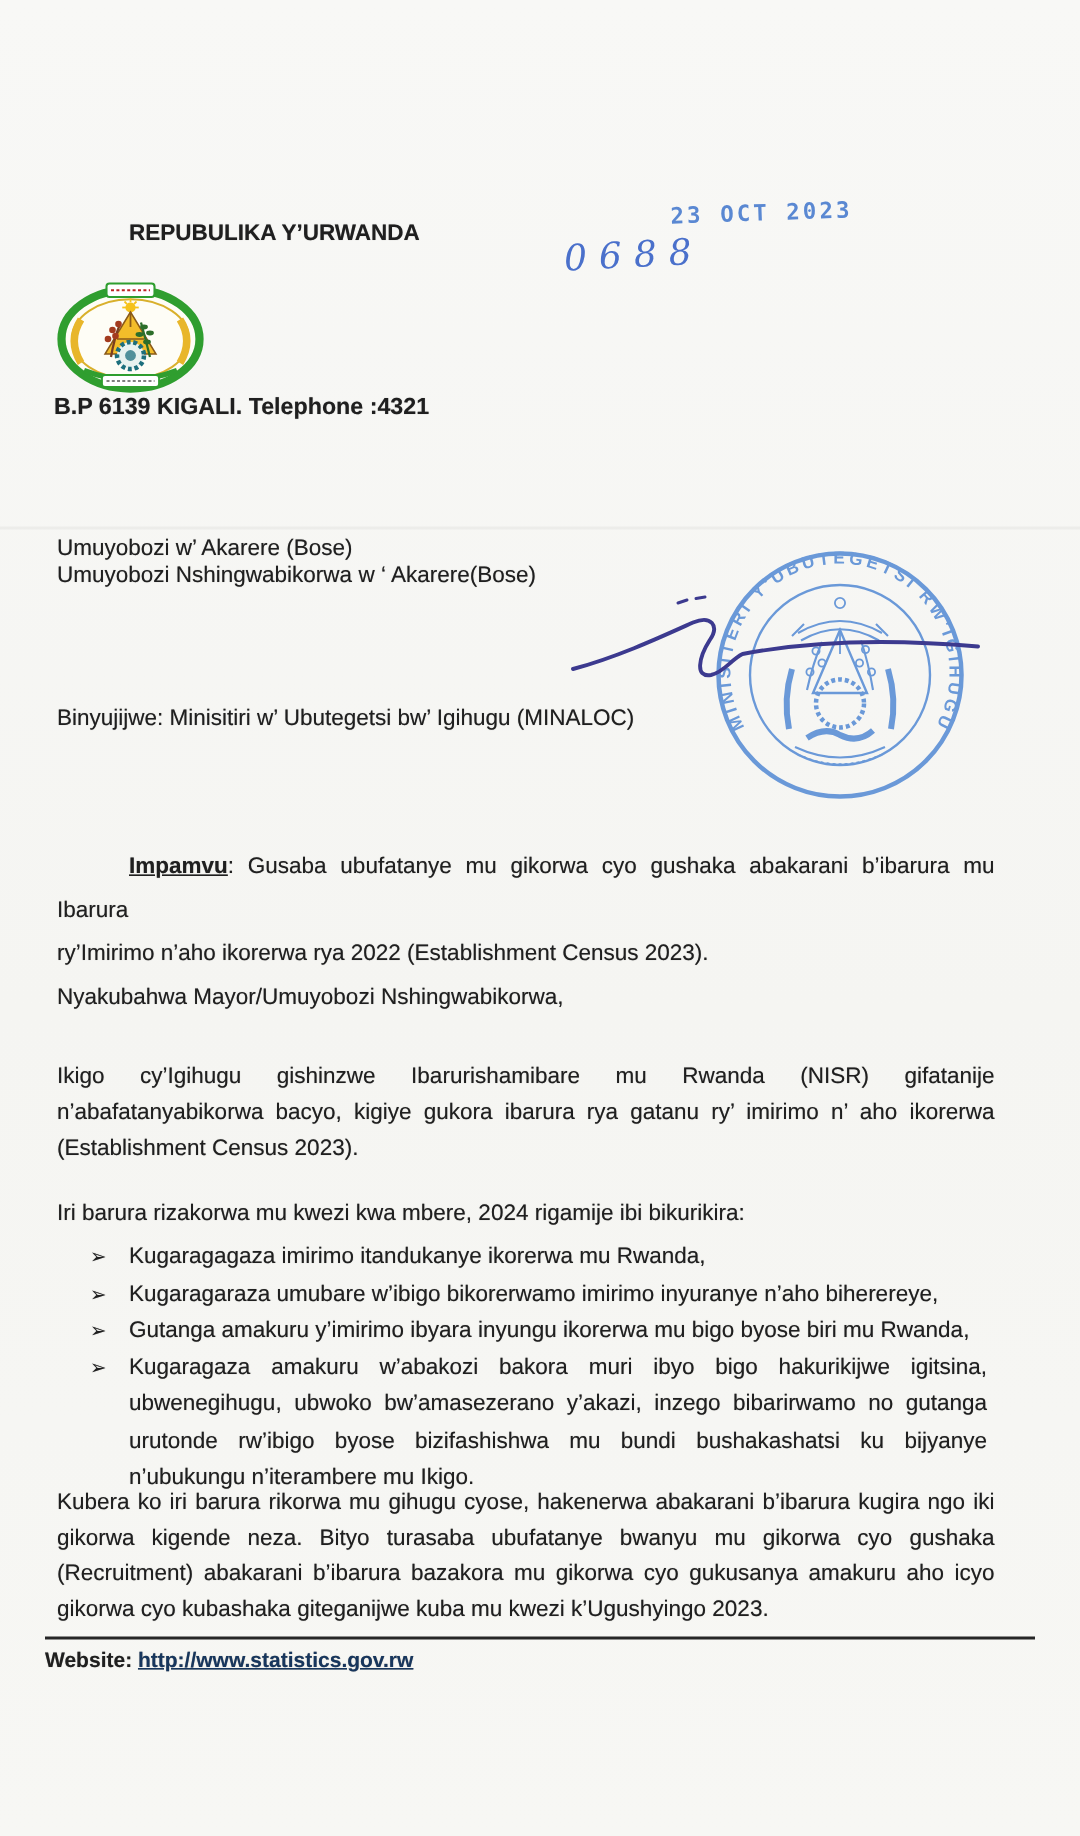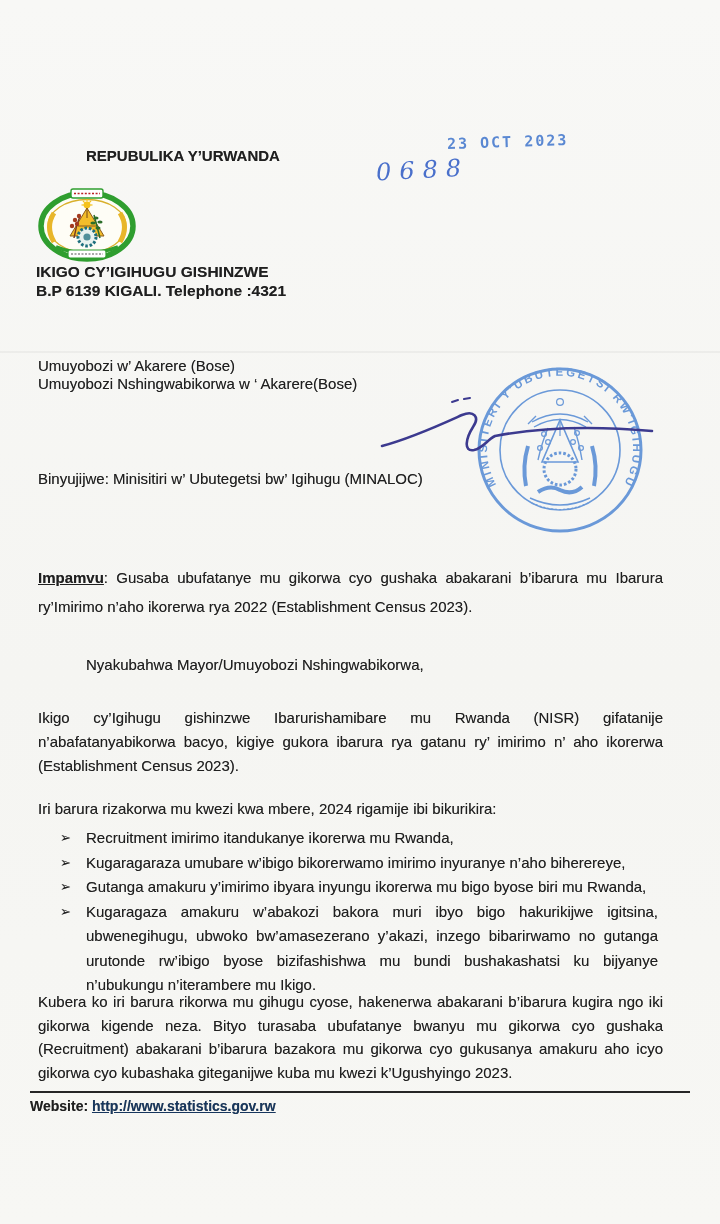--- a/index.html
+++ b/index.html
@@ -4,21 +4,21 @@
 <style>
   html,body{margin:0;padding:0;}
   body{background:#e8e8e6;font-family:"Liberation Sans",sans-serif;}
   .page{
     position:relative;width:720px;height:1224px;margin:0 auto;
     background:linear-gradient(180deg,#f8f8f6 0%,#f5f5f2 55%,#f7f7f4 100%);
     color:#1f1f1f;overflow:hidden;
   }
   .abs{position:absolute;}
   .b{font-weight:bold;}
-  .u{text-decoration:underline;}
+  .u{text-decoration:underline;margin-left:48px;}
   .fs15{font-size:15px;}
   .soft{text-shadow:0 0 .5px rgba(40,40,40,.55);}
   .leader{display:inline-block;border-bottom:2.2px dotted #222;height:11px;vertical-align:baseline;}
   .tline{white-space:nowrap;}
   [data-justify] .tline{white-space:normal;}
   .jl{text-align:justify;text-align-last:justify;white-space:normal;}
   .para .tline{line-height:inherit;}
   .bullet-item{position:relative;padding-left:26px;}
   .bmark{position:absolute;left:0;top:0;font-size:13px;color:#1f1f1f;}
   .streak{background:rgba(110,110,110,.07);}
@@ -76,21 +76,20 @@
     <ellipse cx="59" cy="37" rx="2.6" ry="1.6" fill="#2c6e2a"></ellipse>
       <ellipse cx="64" cy="42" rx="2.6" ry="1.6" fill="#2c6e2a"></ellipse>
     <circle cx="53" cy="51" r="9" fill="#e8f2ef" stroke="#1d6f7d" stroke-width="3" stroke-dasharray="2.6,1.8"></circle>
     <circle cx="53" cy="51" r="3.6" fill="#1d6f7d" opacity=".75"></circle>
     <path d="M 22 61 Q 53 73 84 61" fill="none" stroke="#2f9e2f" stroke-width="3.6"></path>
     <rect x="34" y="64" width="38" height="8" rx="2" fill="#ffffff" stroke="#2f9e2f" stroke-width="1.2"></rect>
     <line x1="37" y1="68" x2="69" y2="68" stroke="#555555" stroke-width="1.1" stroke-dasharray="2,1.5"></line>
   </svg>
 
   <div class="abs b soft" style="left:36px;top:262px;font-size:15.5px;line-height:19px;">
-      <div class="tline">IKIGO CY’IGIHUGU GISHINZWE</div>
       <div class="tline">B.P 6139 KIGALI.  Telephone :4321</div>
     </div>
 
   <div class="abs fs15 soft" style="left:38px;top:357px;line-height:18px;">
       <div class="tline">Umuyobozi w’ Akarere (Bose)</div>
       <div class="tline">Umuyobozi Nshingwabikorwa w ‘ Akarere(Bose)</div>
     </div>
 
   <svg class="abs" style="left:476px;top:366px;opacity:.9;" width="168" height="168" viewBox="0 0 168 168">
     <g stroke="#5b8fd6" fill="none">
@@ -132,34 +131,34 @@
 
   <div class="abs fs15 soft" style="left:38px;top:470px;">Binyujijwe: Minisitiri w’ Ubutegetsi bw’ Igihugu (MINALOC)</div>
 
   <div class="abs fs15 soft para" style="left:38px;top:563px;width:625px;line-height:29px;">
     <div class="jl">
       <span class="b u">Impamvu</span><span>: Gusaba ubufatanye mu gikorwa cyo gushaka abakarani b’ibarura mu Ibarura</span>
     </div>
     <div>ry’Imirimo n’aho ikorerwa rya 2022 (Establishment Census 2023).</div>
   </div>
 
-  <div class="abs fs15 soft" style="left:38px;top:656px;margin-left:48px;">Nyakubahwa Mayor/Umuyobozi Nshingwabikorwa,</div>
+  <div class="abs fs15 soft" style="left:38px;top:656px;">Nyakubahwa Mayor/Umuyobozi Nshingwabikorwa,</div>
 
   <div class="abs fs15 soft para" style="left:38px;top:706px;width:625px;line-height:24px;" data-justify="all-but-last">
       <div class="tline jl">Ikigo cy’Igihugu gishinzwe Ibarurishamibare mu Rwanda (NISR) gifatanije</div>
       <div class="tline jl">n’abafatanyabikorwa bacyo, kigiye gukora ibarura rya gatanu ry’ imirimo n’ aho ikorerwa</div>
       <div class="tline">(Establishment Census 2023).</div>
     </div>
 
   <div class="abs fs15 soft" style="left:38px;top:800px;text-align:right;">Iri barura rizakorwa mu kwezi kwa mbere, 2024 rigamije ibi bikurikira:</div>
 
   <div class="abs fs15 soft para" style="left:60px;top:826px;width:598px;line-height:24.5px;">
       <div class="bullet-item">
         <span class="bmark">➢</span>
-        <div class="tline">Recruitment imirimo itandukanye ikorerwa mu Rwanda,</div>
+        <div class="tline">Kugaragagaza imirimo itandukanye ikorerwa mu Rwanda,</div>
       </div>
       <div class="bullet-item">
         <span class="bmark">➢</span>
         <div class="tline">Kugaragaraza umubare w’ibigo bikorerwamo imirimo inyuranye n’aho biherereye,</div>
       </div>
       <div class="bullet-item">
         <span class="bmark">➢</span>
         <div class="tline">Gutanga amakuru y’imirimo ibyara inyungu ikorerwa mu bigo byose biri mu Rwanda,</div>
       </div>
       <div class="bullet-item">

